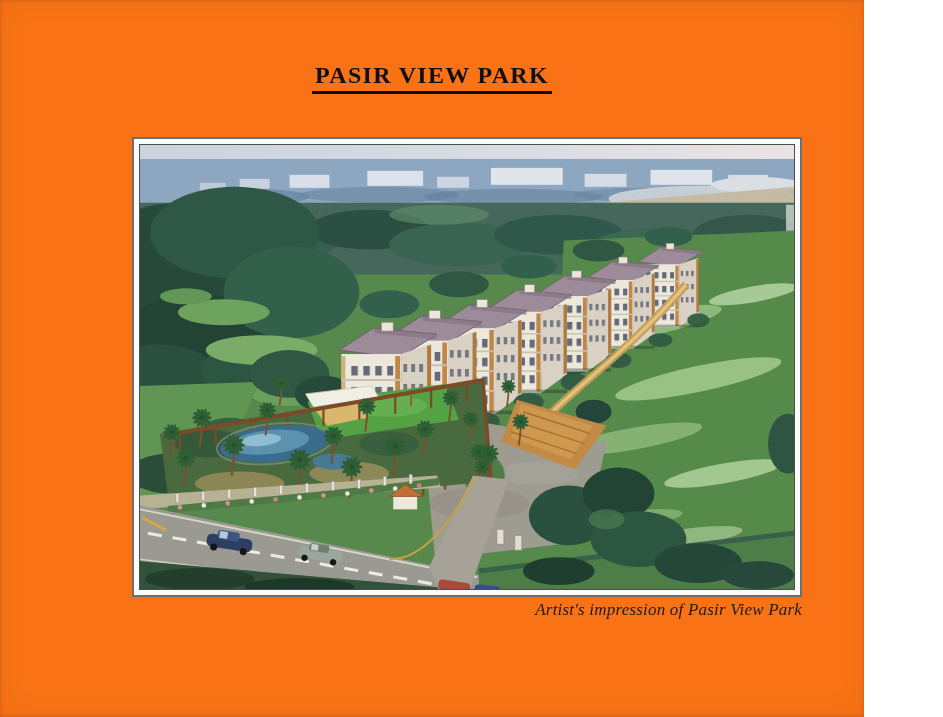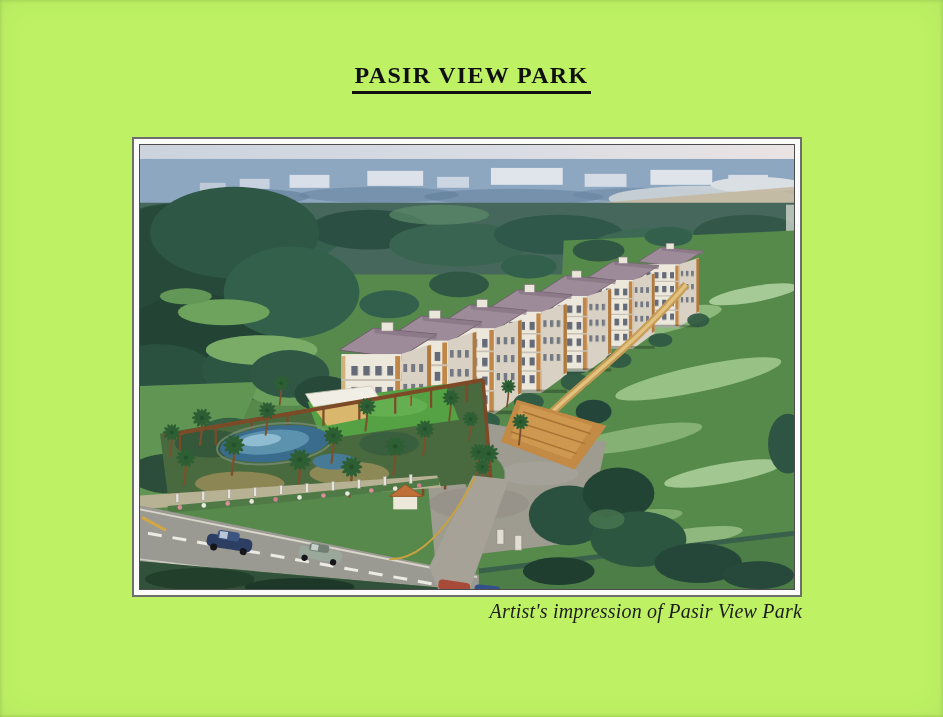--- a/index.html
+++ b/index.html
@@ -1,33 +1,33 @@
 <!DOCTYPE html>
 <html><head>
 <meta charset="utf-8">
 <style>
   html,body{margin:0;padding:0;background:#ffffff;}
   .page{
-    position:relative;width:943px;height:717px;background:#bef264;
+    position:relative;width:864px;height:717px;background:#f97316;
     font-family:"Liberation Serif", serif;overflow:hidden;
     box-shadow:inset 0 0 4px rgba(0,0,0,.18), inset 0 0 30px rgba(0,0,0,.05);
   }
   .title-wrap{position:absolute;top:62px;left:0;width:100%;text-align:center;}
   .title-wrap span{
     display:inline-block;font-weight:bold;font-size:24px;letter-spacing:1.3px;
     color:#101010;border-bottom:3px solid #101010;padding:0 3px 2px 3px;
   }
   .frame{
     position:absolute;left:132px;top:137px;width:656px;height:446px;
     border:2px solid #6e6e6e;padding:5px;background:#fbfbf9;
   }
   .artwork{display:block;width:656px;height:446px;border:1px solid #4d4d4d;box-sizing:border-box;}
   .caption{
     position:absolute;top:600px;left:388px;width:414px;text-align:right;
-    font-style:italic;font-size:20px;color:#1c1c1c;letter-spacing:.2px;
+    font-style:italic;font-size:17px;color:#1c1c1c;letter-spacing:.2px;
   }
 </style>
 </head>
 <body>
 
 <div class="page">
 
   <div class="title-wrap">
     <span>PASIR VIEW PARK</span>
   </div>

